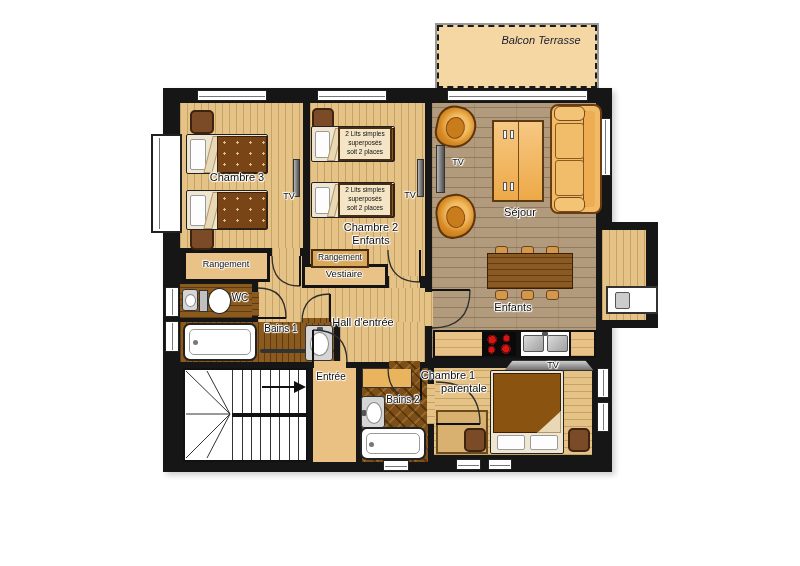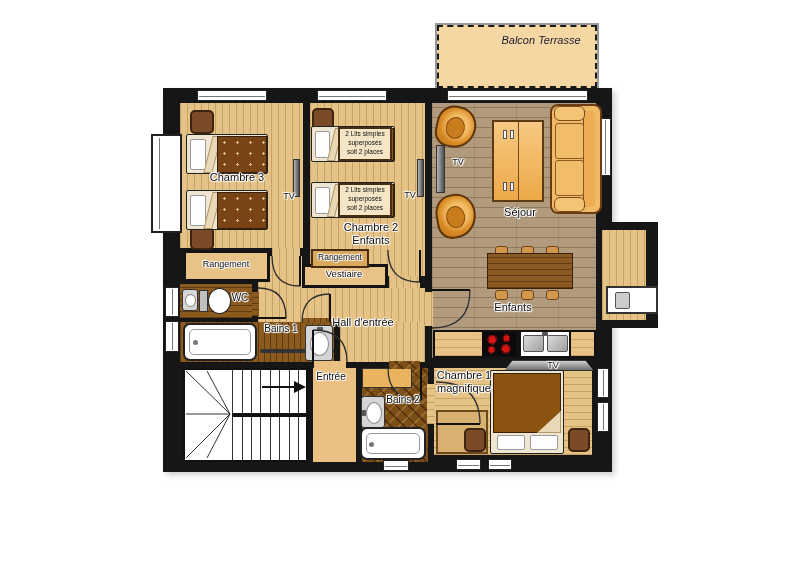--- a/index.html
+++ b/index.html
@@ -264,17 +264,17 @@
   <div class="lbl tiny" style="left:458px;top:157px;">TV</div>
   <div class="lbl" style="left:513px;top:301px;">Enfants</div>
   <div class="lbl tiny" style="left:226px;top:259px;">Rangement</div>
   <div class="lbl tiny" style="left:344px;top:268px;font-size:9.5px;">Vestiaire</div>
   <div class="lbl" style="left:340px;top:252px;font-size:8.5px;">Rangement</div>
   <div class="lbl small" style="left:240px;top:292px;">WC</div>
   <div class="lbl small" style="left:281px;top:323px;">Bains 1</div>
   <div class="lbl" style="left:363px;top:316px;">Hall d'entrée</div>
   <div class="lbl small" style="left:331px;top:371px;text-align:right;">Entrée</div>
   <div class="lbl small" style="left:403px;top:394px;">Bains 2</div>
-  <div class="lbl" style="left:464px;top:369px;">Chambre 1</div>
-  <div class="lbl" style="left:464px;top:382px;">magnifique</div>
+  <div class="lbl" style="left:448px;top:369px;">Chambre 1</div>
+  <div class="lbl" style="left:464px;top:382px;">parentale</div>
   <div class="lbl tiny" style="left:553px;top:360px;">TV</div>
 
 </div>
 
 </body></html>

